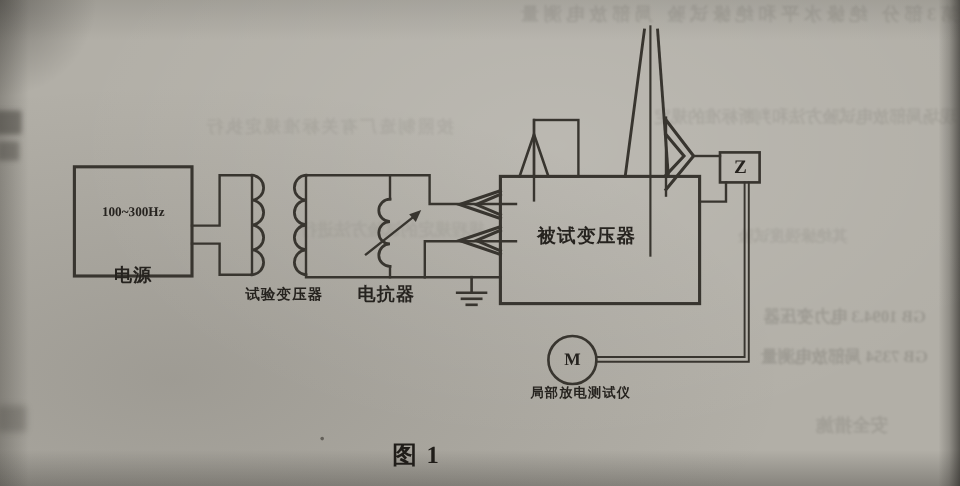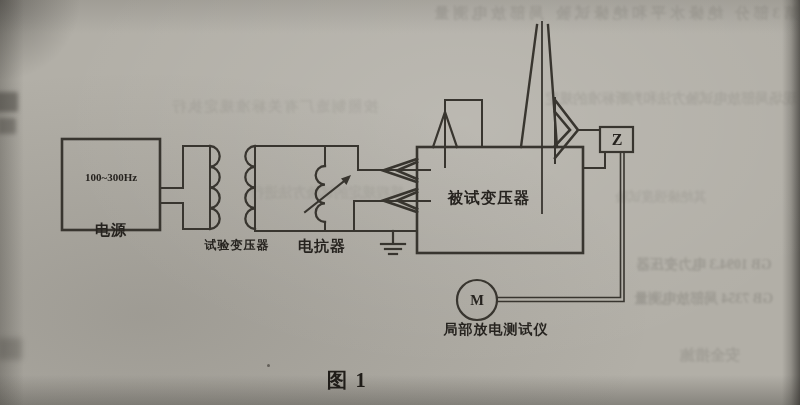--- a/index.html
+++ b/index.html
@@ -140,19 +140,19 @@
     </g>
   </svg>
 
   <div class="lbl" style="left:111px;top:172px;font-size:11px;letter-spacing:0;">100~300Hz</div>
   <div class="lbl" style="left:111px;top:191px;font-size:15px;margin-top:32px;">电源</div>
   <div class="lbl" style="left:237px;top:239px;font-size:12px;">试验变压器</div>
   <div class="lbl" style="left:322px;top:239px;font-size:15px;">电抗器</div>
   <div class="lbl" style="left:489px;top:190px;font-size:15.5px;">被试变压器</div>
   <div class="lbl plain" style="left:617px;top:132px;font-size:16px;">Z</div>
   <div class="lbl plain" style="left:477px;top:293px;font-size:14.5px;">M</div>
-  <div class="lbl" style="left:496px;top:323px;font-size:14px;">局部放电测试仪</div>
+  <div class="lbl" style="left:484px;top:323px;font-size:11px;">局部放电测试仪</div>
 
   <div class="caption">
     <span>图 1</span>
   </div>
 
 </div>
 
 </body></html>

